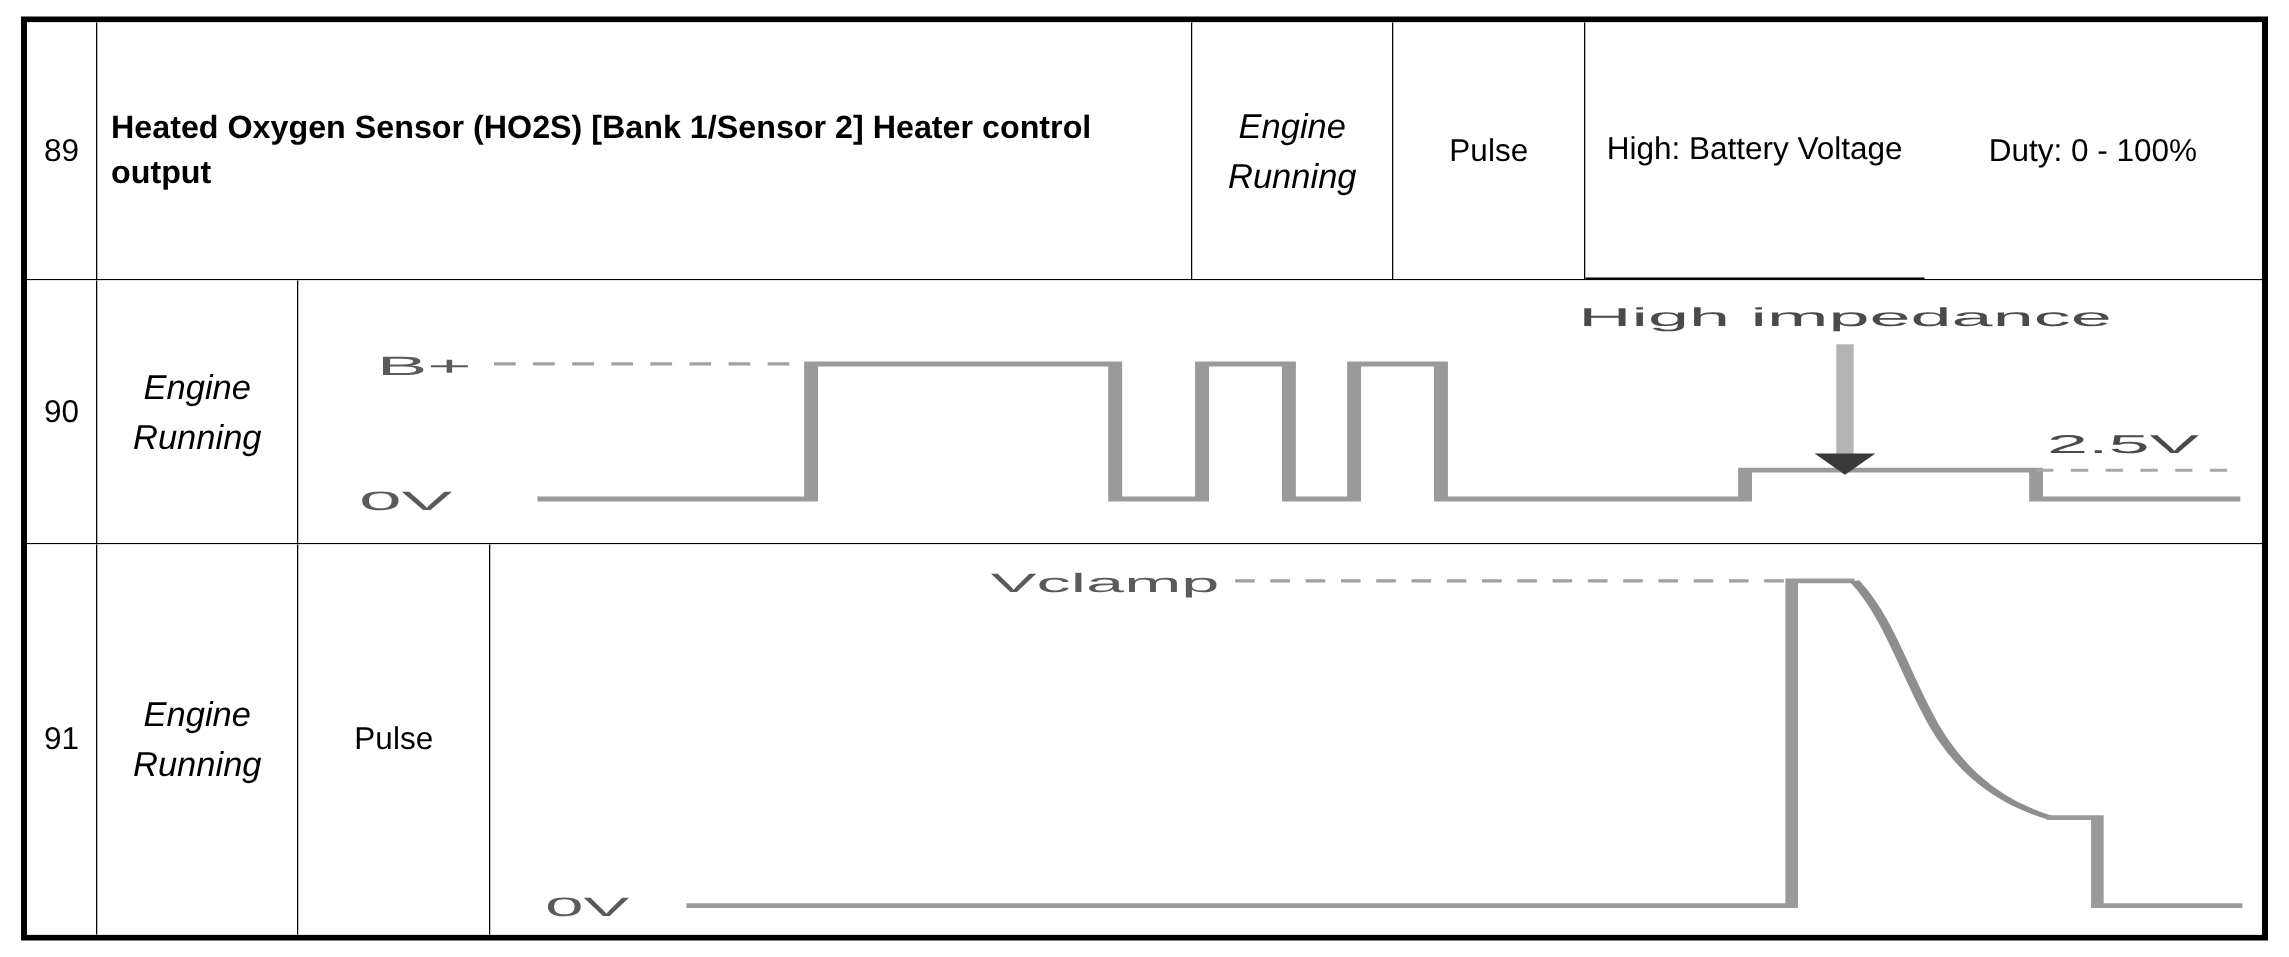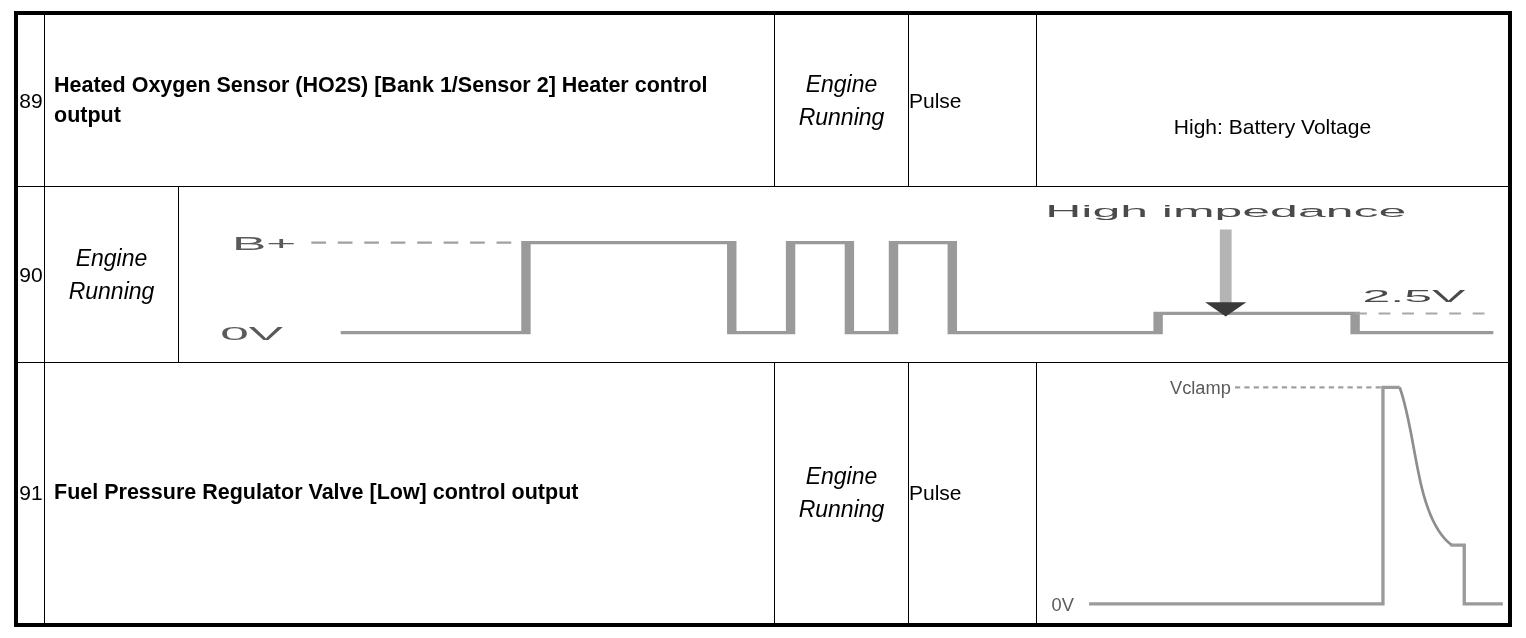--- a/index.html
+++ b/index.html
@@ -34,28 +34,28 @@
   .cell{
     box-sizing:border-box;
     border-right:1.5px solid #000;
     display:flex;
     align-items:center;
     position:relative;
     background:#fff;
   }
   .cell:last-child{border-right:none;}
 
-  .c-num{width:27px;justify-content:center;font-size:21px;}
+  .c-num{width:47px;justify-content:center;font-size:21px;}
   .c-desc{width:730px;padding:0 6px 0 9px;font-size:21.5px;line-height:1.35;font-weight:bold;}
   .c-cond{width:134px;justify-content:center;text-align:center;font-size:23px;line-height:1.42;font-style:italic;}
-  .c-type{width:128px;font-size:21px;}
+  .c-type{width:128px;justify-content:center;font-size:21px;}
   .c-sig{flex:1;padding:0;display:block;}
 
   
-  .specstack{display:flex;height:100%;width:100%;margin-top:26px;}
+  .specstack{display:flex;height:100%;width:100%;}
   .specline{
     flex:1;
     display:flex;align-items:center;justify-content:center;
     border-bottom:1.5px solid #000;
     font-size:21px;
     box-sizing:border-box;
   }
   .specline:last-child{border-bottom:none;}
 
   
@@ -92,20 +92,21 @@
       </div>
       <div class="cell c-cond">
         <span>Engine Running</span>
       </div>
       <div class="cell c-type">
         <span>Pulse</span>
       </div>
       <div class="cell c-sig">
         <div class="specstack">
           <div class="specline">High: Battery Voltage</div>
+          <div class="specline">Duty: 0 - 100%</div>
         </div>
       </div>
     </div>
 
     <div class="row r90">
       <div class="cell c-num">
         <span>90</span>
       </div>
       <div class="cell c-cond">
         <span>Engine Running</span>
@@ -144,23 +145,20 @@
           <text class="wf-label" x="356" y="30" text-anchor="middle">High impedance</text>
           <text class="wf-label" x="420" y="114" text-anchor="middle">2.5V</text>
         </svg>
       </div>
     </div>
 
     <div class="row r91">
       <div class="cell c-num">
         <span>91</span>
       </div>
-      <div class="cell c-desc">
-        <span>Fuel Pressure Regulator Valve [Low] control output</span>
-      </div>
       <div class="cell c-cond">
         <span>Engine Running</span>
       </div>
       <div class="cell c-type">
         <span>Pulse</span>
       </div>
       <div class="cell c-sig">
         <svg class="wave" viewBox="0 0 452 257" preserveAspectRatio="none">
 
           <path class="wf-dash" d="M 190 24 L 330 24"></path>

